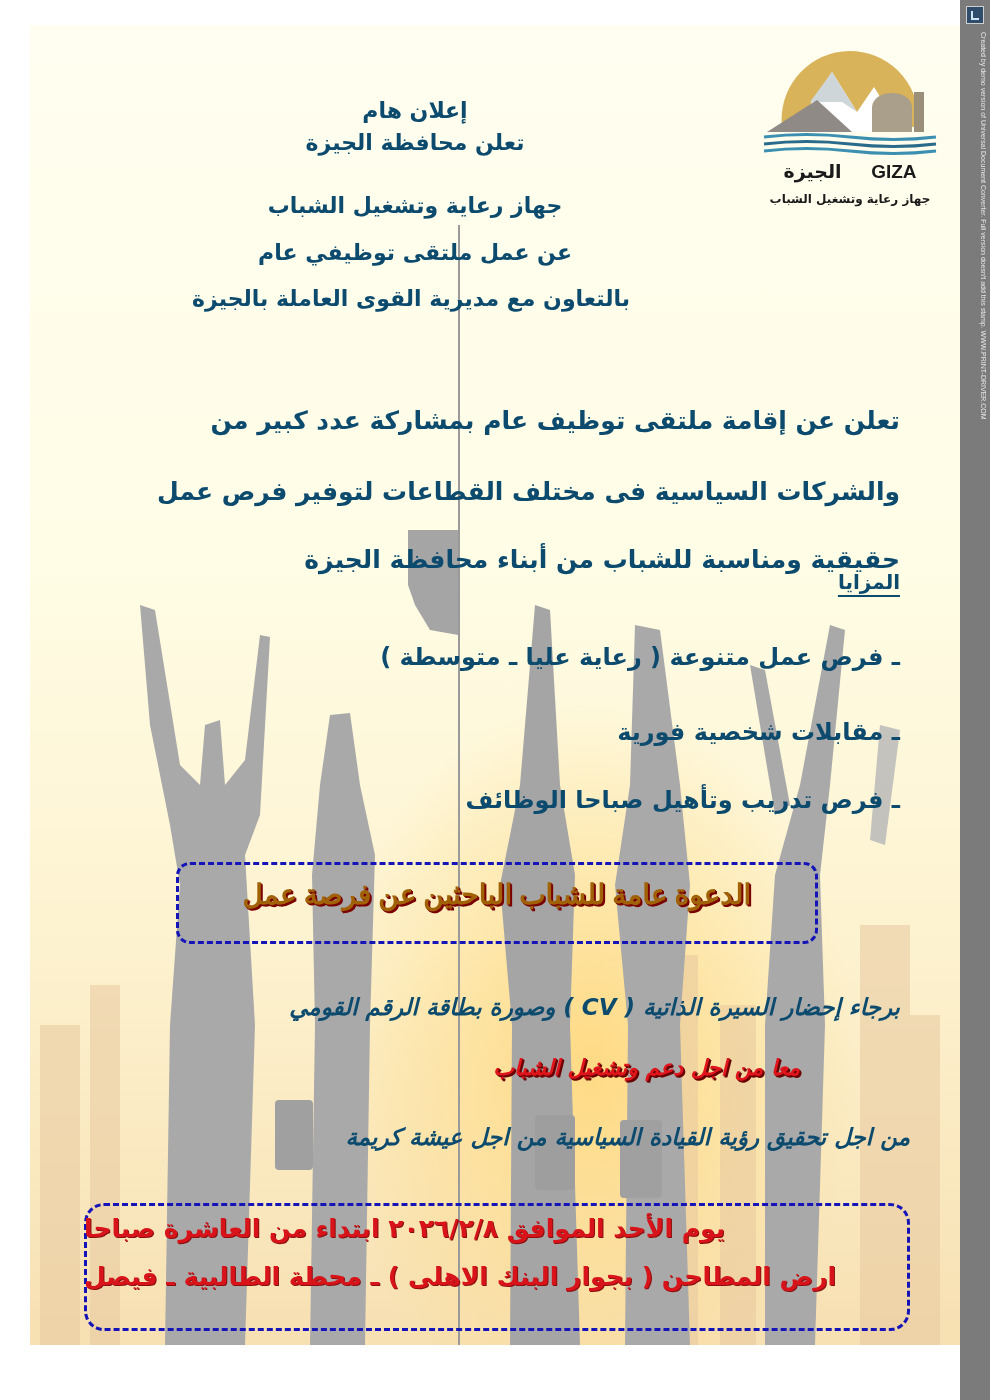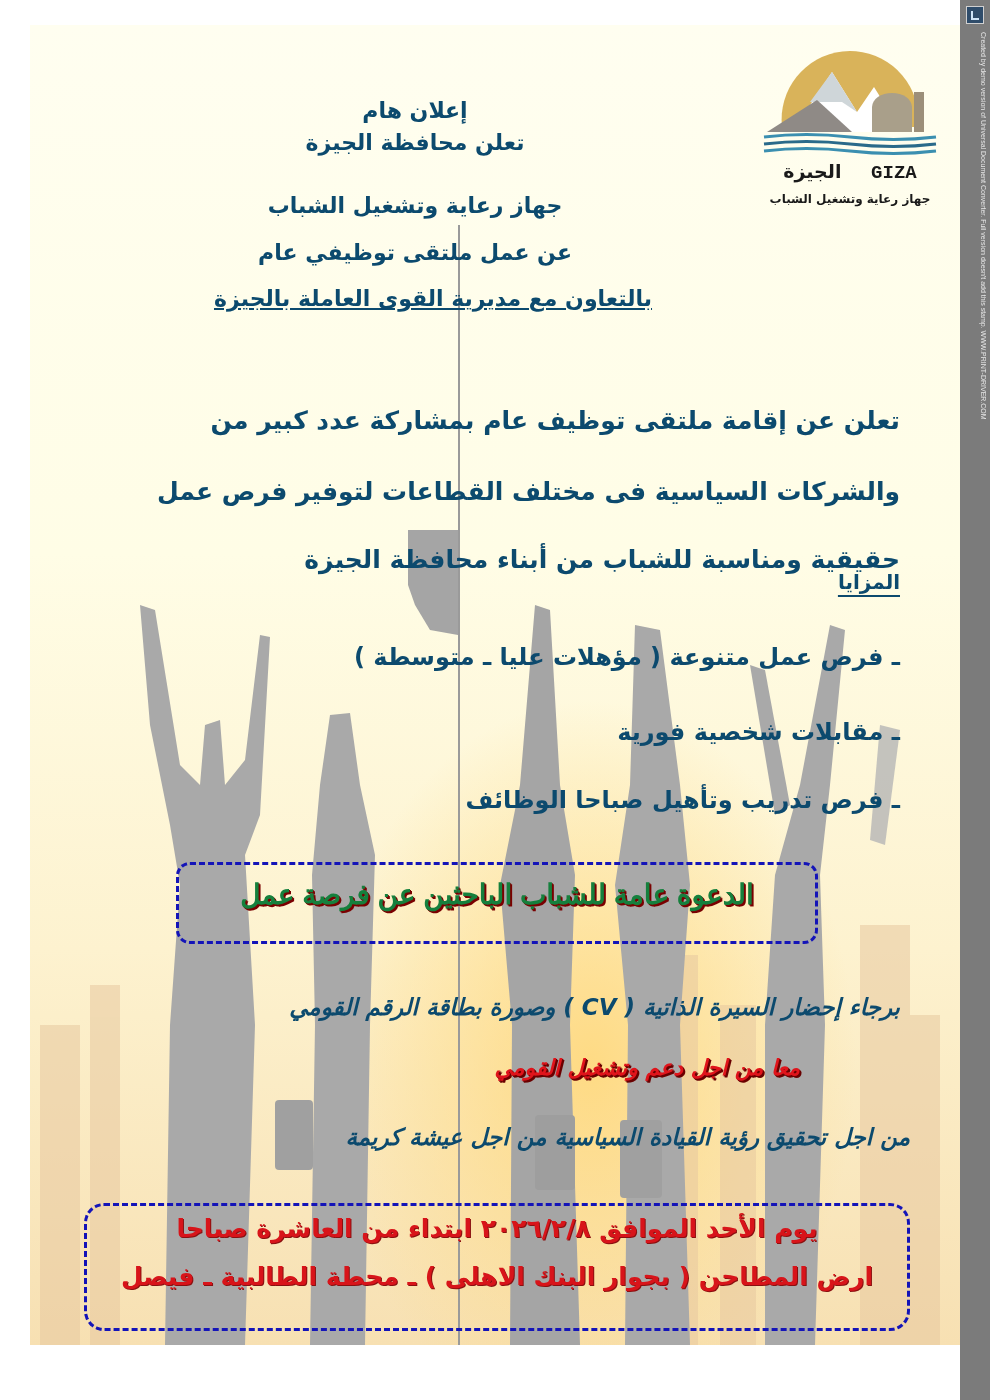--- a/index.html
+++ b/index.html
@@ -56,30 +56,30 @@
     .header-line { font-size: 22px; left: 200px; width: 430px; text-align: center; }
     .body-line { font-size: 25px; right: 90px; text-align: right; margin-top: 40px; }
     .feat-title { font-size: 20px; right: 90px; text-decoration: underline; text-underline-offset: 6px; }
     .feat { font-size: 24px; right: 90px; }
     .box1 {
       position: absolute; left: 176px; top: 862px; width: 642px; height: 82px;
       border: 3px dashed #1414b8; border-radius: 14px; box-sizing: border-box;
     }
     .box1-text {
       position: absolute; left: 176px; top: 878px; width: 642px; text-align: center;
-      font-size: 28px; color: #15803d; font-weight: bold; direction: rtl;
+      font-size: 28px; color: #a16207; font-weight: bold; direction: rtl;
       text-shadow: 1px 1px 0 #7a0000, 2px 2px 0 #7a0000;
-      font-family: Liberation Sans, sans-serif; letter-spacing: -0.5px;
+      font-family: Liberation Serif, serif; letter-spacing: -0.5px;
     }
     .box2 {
       position: absolute; left: 84px; top: 1203px; width: 826px; height: 128px;
       border: 3px dashed #1414b8; border-radius: 20px; box-sizing: border-box;
     }
     .box2-line {
-      position: absolute; text-align: center; font-size: 25px; color: #d8141a; font-weight: bold;
+      position: absolute; text-align: left; font-size: 25px; color: #d8141a; font-weight: bold;
       direction: rtl; font-family: "DejaVu Sans", sans-serif;
       text-shadow: 1px 1px 0 #8a1010;
     }
     .slogan {
       font-size: 22px; color: #e0141b; text-shadow: 1px 1px 0 #6a0000, 2px 2px 0 #6a0000;
     }
   </style>
 </head>
 <body>
 
@@ -128,45 +128,45 @@
     <path d="M30 90 L70 30 L95 70 L112 45 L140 90 Z" fill="#ffffff"></path>
     <path d="M48 60 L70 30 L95 70 L80 60 Z" fill="#cfd6d9"></path>
     <path d="M5 90 L55 58 L90 90 Z" fill="#8f8a86"></path>
     <path d="M110 90 L110 65 A20 14 0 0 1 150 65 L150 90 Z" fill="#a99f8a"></path>
     <rect x="152" y="50" width="10" height="40" fill="#9c8f7a"></rect>
     <path d="M2 95 Q44 90 88 95 T174 95" stroke="#3b8fb0" stroke-width="3" fill="none"></path>
     <path d="M2 102 Q44 97 88 102 T174 102" stroke="#2a6a8a" stroke-width="3" fill="none"></path>
     <path d="M2 109 Q44 104 88 109 T174 109" stroke="#3b8fb0" stroke-width="3" fill="none"></path>
   </svg>
   <div class="logo-arabic">
-    <span style="font-family:Liberation Mono, monospace;margin-left:23px;">GIZA</span>
+    <span style="font-family:Liberation Sans, sans-serif;margin-left:23px;">GIZA</span>
     <span>الجيزة</span>
   </div>
   <div class="logo-sub">جهاز رعاية وتشغيل الشباب</div>
 </div>
 
 <div class="txt header-line" style="top:98px;">إعلان هام</div>
 <div class="txt header-line" style="top:130px;">تعلن محافظة الجيزة</div>
 <div class="txt header-line" style="top:193px;">جهاز رعاية وتشغيل الشباب</div>
 <div class="txt header-line" style="top:240px;">عن عمل ملتقى توظيفي عام</div>
-<div class="txt header-line" style="top:286px; left:208px; width:450px;text-decoration:underline;">بالتعاون مع مديرية القوى العاملة بالجيزة</div>
+<div class="txt header-line" style="top:286px; left:186px; width:450px;">بالتعاون مع مديرية القوى العاملة بالجيزة</div>
 
 <div class="txt body-line" style="top:366px;">تعلن عن إقامة ملتقى توظيف عام بمشاركة عدد كبير من</div>
 <div class="txt body-line" style="top:437px;">والشركات السياسية فى مختلف القطاعات لتوفير فرص عمل</div>
 <div class="txt body-line" style="top:505px;">حقيقية ومناسبة للشباب من أبناء محافظة الجيزة</div>
 
 <div class="txt feat-title" style="top:570px;">المزايا</div>
-<div class="txt feat" style="top:643px;">ـ فرص عمل متنوعة ( مؤهلات عليا ـ متوسطة )</div>
+<div class="txt feat" style="top:643px;">ـ فرص عمل متنوعة ( رعاية عليا ـ متوسطة )</div>
 <div class="txt feat" style="top:718px;">ـ مقابلات شخصية فورية</div>
 <div class="txt feat" style="top:786px;">ـ فرص تدريب وتأهيل صباحا الوظائف</div>
 
 <div class="box1"></div>
 <div class="box1-text">الدعوة عامة للشباب الباحثين عن فرصة عمل</div>
 
 <div class="txt center" style="top:994px; left:100px; width:800px; font-size:23px;">برجاء إحضار السيرة الذاتية ( CV ) وصورة بطاقة الرقم القومي</div>
 
-<div class="txt center slogan" style="top:1055px; left:200px; width:600px;">معا من اجل دعم وتشغيل القومي</div>
+<div class="txt center slogan" style="top:1055px; left:200px; width:600px;">معا من اجل دعم وتشغيل الشباب</div>
 
 <div class="txt center" style="top:1124px; left:90px; width:820px; font-size:23px;">من اجل تحقيق رؤية القيادة السياسية من اجل عيشة كريمة</div>
 
 <div class="box2"></div>
 <div class="box2-line" style="top:1214px; left:84px; width:826px;">يوم الأحد الموافق ٢٠٢٦/٢/٨  ابتداء من العاشرة صباحا</div>
 <div class="box2-line" style="top:1262px; left:84px; width:826px;">ارض المطاحن ( بجوار البنك الاهلى ) ـ محطة الطالبية ـ فيصل</div>
 
 </body></html>

